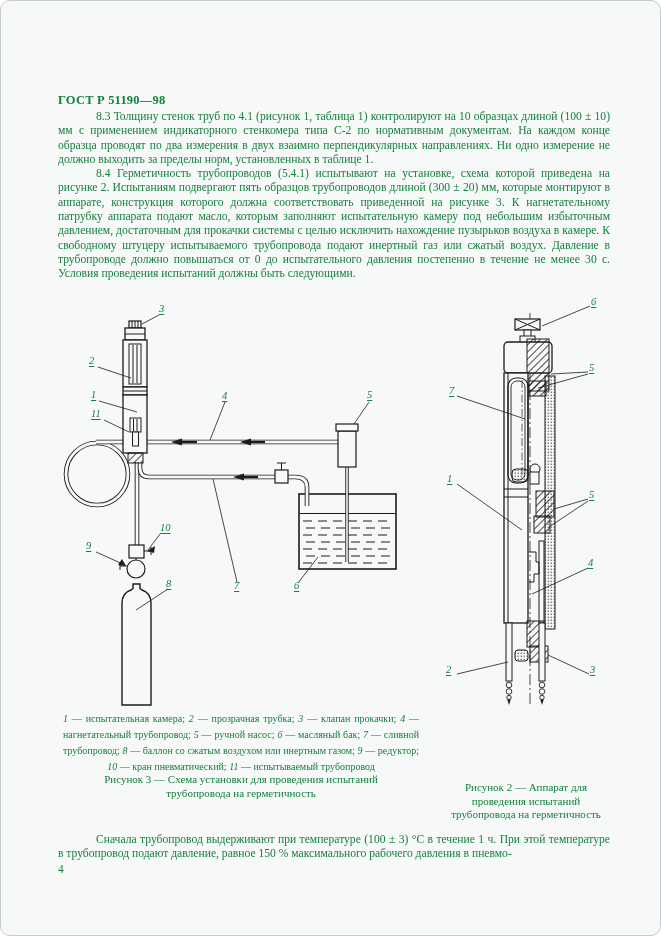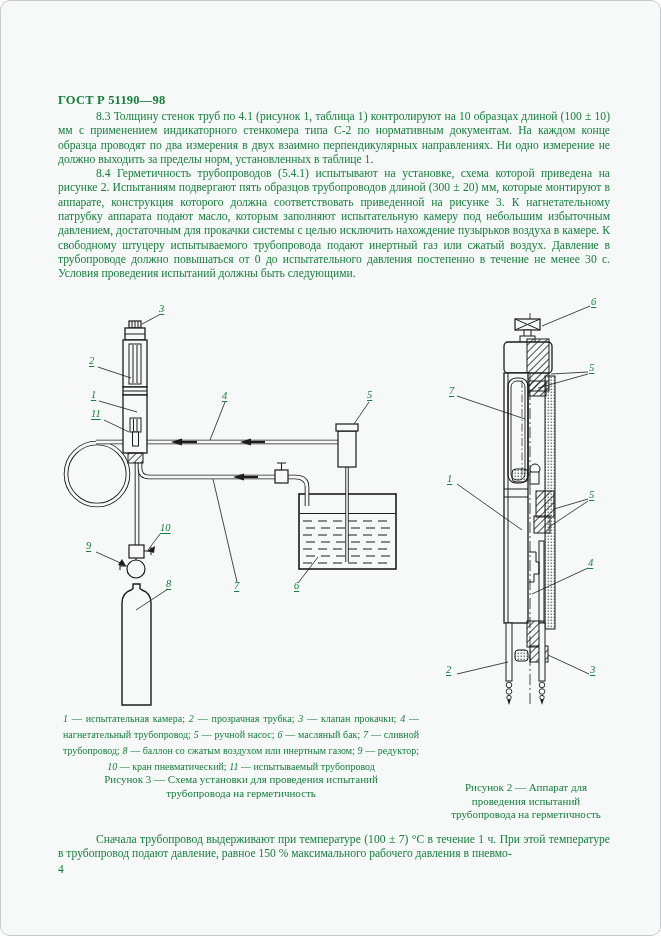--- a/index.html
+++ b/index.html
@@ -282,18 +282,18 @@
       <div class="callout" style="left: 445px; top: 664px;">2</div>
       <div class="callout" style="left: 589px; top: 664px;">3</div>
     </div>
 
   <div class="legend legend-left"><i>1</i> — испытательная камера; <i>2</i> — прозрачная трубка; <i>3</i> — клапан прокачки; <i>4</i> — нагнетательный трубопровод; <i>5</i> — ручной насос; <i>6</i> — масляный бак; <i>7</i> — сливной трубопровод; <i>8</i> — баллон со сжатым воздухом или инертным газом; <i>9</i> — редуктор; <i>10</i> — кран пневматический; <i>11</i> — испытываемый трубопровод</div>
   <div class="caption caption-left">Рисунок 3 — Схема установки для проведения испытаний трубопровода на герметичность</div>
 
   <div class="caption caption-right">Рисунок 2 — Аппарат для проведения испытаний трубопровода на герметичность</div>
 
   <div class="bottomtext">
-    <p>Сначала трубопровод выдерживают при температуре (100 ± 7) °С в течение 1 ч. При этой температуре в трубопровод подают давление, равное 150 % максимального рабочего давления в пневмо-</p>
+    <p>Сначала трубопровод выдерживают при температуре (100 ± 3) °С в течение 1 ч. При этой температуре в трубопровод подают давление, равное 150 % максимального рабочего давления в пневмо-</p>
   </div>
 
   <div class="pagenum">4</div>
 
 </div>
 
 </body></html>

